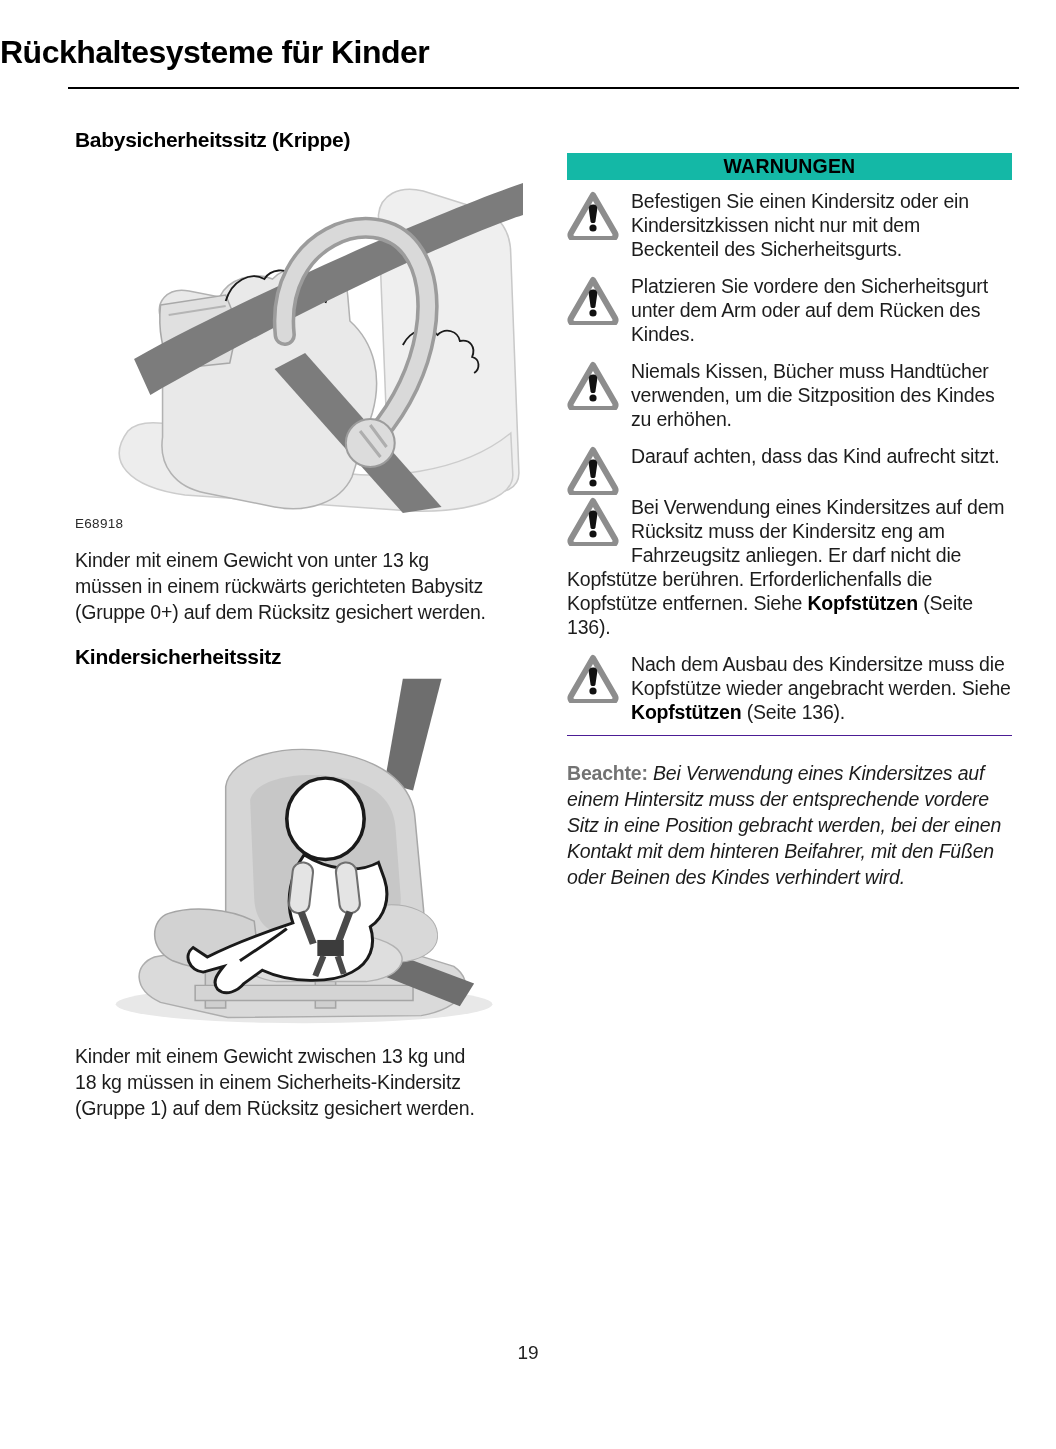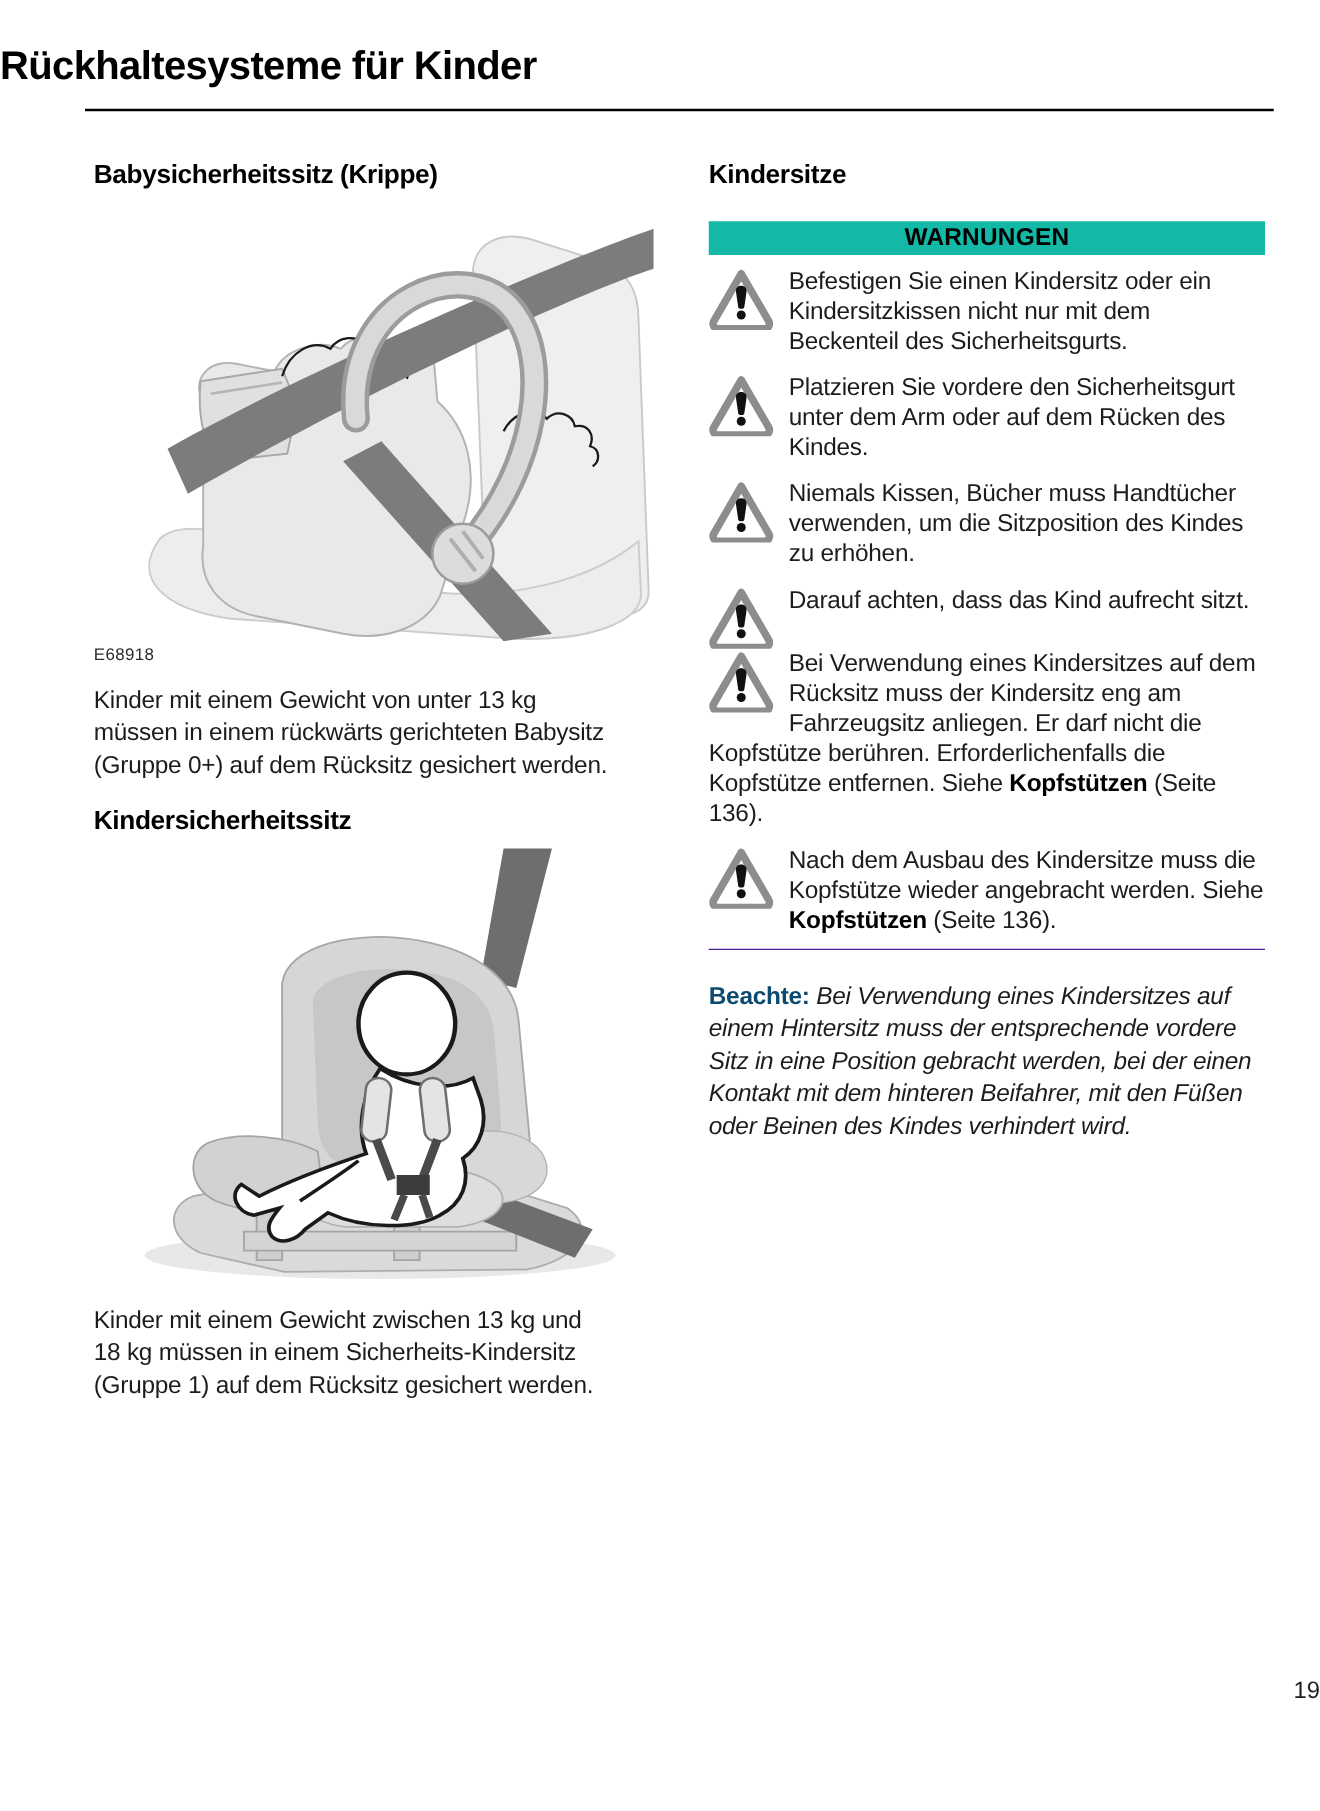--- a/index.html
+++ b/index.html
@@ -27,24 +27,24 @@
   .warn-bar { margin-top:25px; height:27px; background:#14b8a6; text-align:center;
               font-size:19.5px; font-weight:bold; line-height:27px; color:#000; letter-spacing:0.2px; }
   .warn-list { margin-top:9px; border-bottom:1px solid #4c1d95; padding-bottom:7px; }
   .warn-item { clear:both; margin-bottom:13px; font-size:19.5px; line-height:24px;
                letter-spacing:-0.2px; color:#1c1c1c; }
   .warn-item:last-child { margin-bottom:4px; }
   .warn-icon { float:left; width:52px; height:50px; margin:1px 12px 0 0; }
   .warn-text b { color:#000; }
 
   .note { margin:24px 0 0 0; font-size:19.5px; line-height:26px; letter-spacing:-0.2px; }
-  .note .note-label { font-weight:bold; font-style:normal; color:#0c4a6e;text-align:center; }
+  .note .note-label { font-weight:bold; font-style:normal; color:#737373;text-align:center; }
   .note .note-body { font-style:italic; color:#1c1c1c; }
 
-  .page-number { position:absolute; top:1342px; left:0; width:100%; text-align:right;
+  .page-number { position:absolute; top:1342px; left:0; width:100%; text-align:center;
                  font-size:19px; color:#222; }
 </style>
 </head>
 <body>
 
 <div class="page">
 
   <div class="doc-title">Rückhaltesysteme für Kinder</div>
   <div class="title-rule"></div>
 
@@ -108,21 +108,20 @@
       <path d="M222 250 L234 284 M270 250 L258 284" stroke="#4a4a4a" stroke-width="7" fill="none"></path>
       <path d="M238 280 h26 v17 h-26 Z" fill="#3c3c3c"></path>
       <path d="M244 297 L236 318 M258 297 L264 316" stroke="#4a4a4a" stroke-width="6" fill="none"></path>
     </svg>
 
 
     <p class="body-text">Kinder mit einem Gewicht zwischen 13 kg und 18 kg müssen in einem Sicherheits-Kindersitz (Gruppe 1) auf dem Rücksitz gesichert werden.</p>
   </div>
 
   <div class="col-right">
-    <h2 class="sec">Kindersitze</h2>
 
     <div class="warn-bar">WARNUNGEN</div>
 
     <div class="warn-list">
 
       <div class="warn-item">
         <span class="warn-icon">
           <svg width="52" height="50" viewBox="0 0 52 50">
               <path d="M26 5 L48 43 a4 4 0 0 1 -3.5 6 H7.5 a4 4 0 0 1 -3.5 -6 Z" fill="#fff" stroke="#8d8d8d" stroke-width="6" stroke-linejoin="round"></path>
               <circle cx="26" cy="38" r="3.6" fill="#111"></circle>

